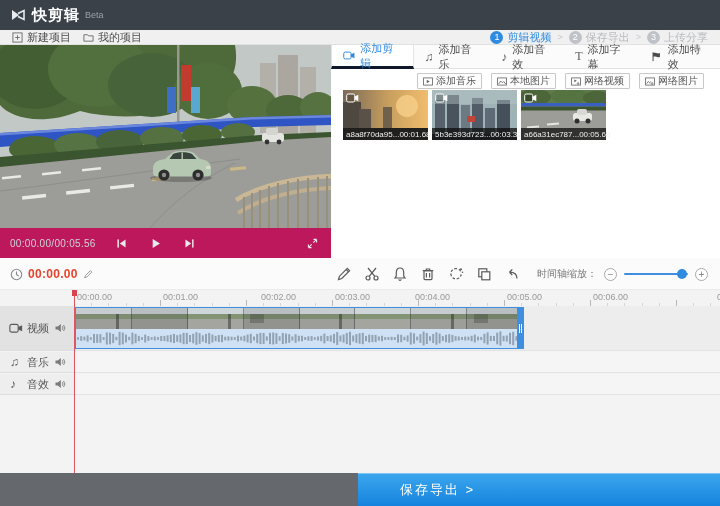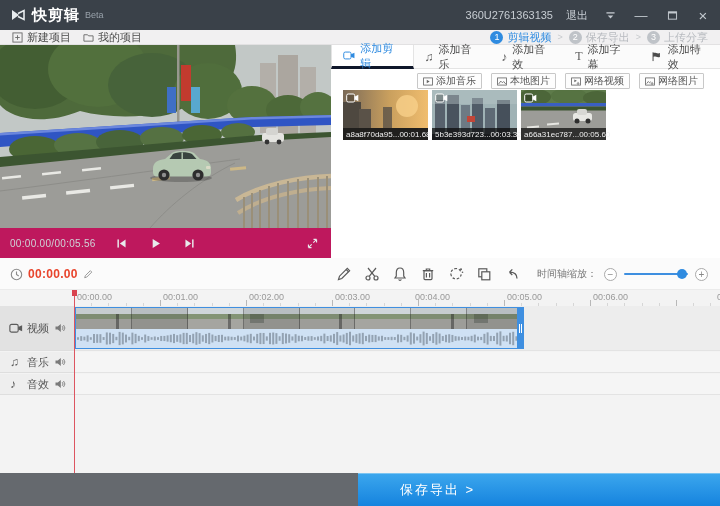--- a/index.html
+++ b/index.html
@@ -121,38 +121,20 @@
 
 <div class="app">
 
   <div class="titlebar">
     <svg class="logo" viewBox="0 0 16 16">
         <path d="M2 3 L9 8 L2 13 Z" fill="currentColor"></path>
         <path d="M8 6.5 L14 3.5 L14 12.5 L8 9.5" fill="none" stroke="currentColor" stroke-width="1.6"></path>
       </svg>
     <span class="app-name">快剪辑</span>
     <span class="beta">Beta</span>
-    <div class="tb-right">
-      <span class="username">360U2761363135</span>
-      <span class="logout">退出</span>
-      <span class="win-btn">
-        <svg viewBox="0 0 16 16">
-            <rect x="3" y="4" width="10" height="1.6" fill="currentColor"></rect>
-            <path d="M4.6 8 L8 11.6 L11.4 8 Z" fill="currentColor"></path>
-          </svg>
-      </span>
-      <span class="win-btn">—</span>
-      <span class="win-btn">
-        <svg viewBox="0 0 16 16">
-            <rect x="3" y="3.5" width="10" height="9" fill="none" stroke="currentColor" stroke-width="1.2"></rect>
-            <rect x="3" y="3.5" width="10" height="2" fill="currentColor"></rect>
-          </svg>
-      </span>
-      <span class="win-btn" style="font-size:15px;">×</span>
-    </div>
   </div>
 
   <div class="menubar">
     <span class="menu-item">
       <svg viewBox="0 0 12 12">
           <rect x="1" y="1" width="10" height="10" fill="none" stroke="currentColor"></rect>
           <path d="M6 3.5 V8.5 M3.5 6 H8.5" stroke="currentColor"></path>
         </svg>
       <span>新建项目</span>
     </span>
@@ -478,21 +460,21 @@
         <span class="zoom-knob"></span>
       </span>
       <span class="zoom-circle">+</span>
     </div>
   </div>
 
   <div class="timeline">
     <div class="ruler">
       <span class="ruler-label" style="left:77px">00:00.00</span>
       <span class="ruler-label" style="left:163px">00:01.00</span>
-      <span class="ruler-label" style="left:249px">00:02.00</span>
+      <span class="ruler-label" style="left:261px">00:02.00</span>
       <span class="ruler-label" style="left:335px">00:03.00</span>
       <span class="ruler-label" style="left:415px">00:04.00</span>
       <span class="ruler-label" style="left:507px">00:05.00</span>
       <span class="ruler-label" style="left:593px">00:06.00</span>
       <span class="ruler-label" style="left:717px">00:07.00</span>
       <span class="ruler-ticks"></span>
     </div>
 
     <div class="track-row row-video">
       <div class="track-head">

